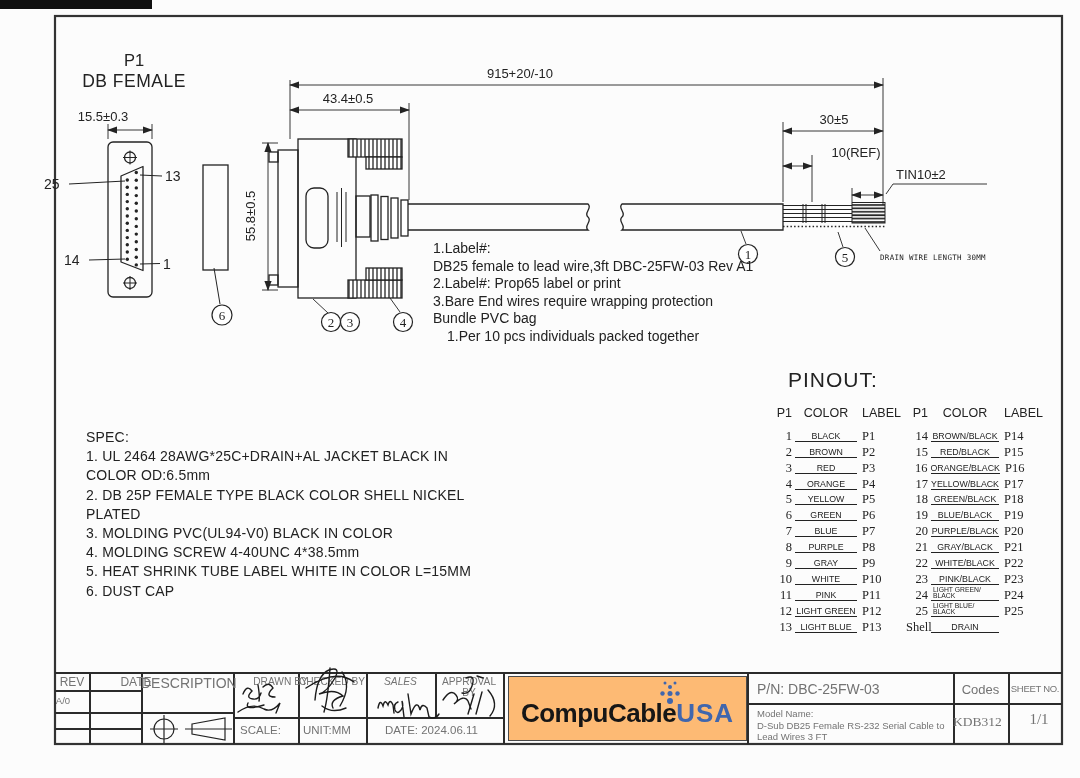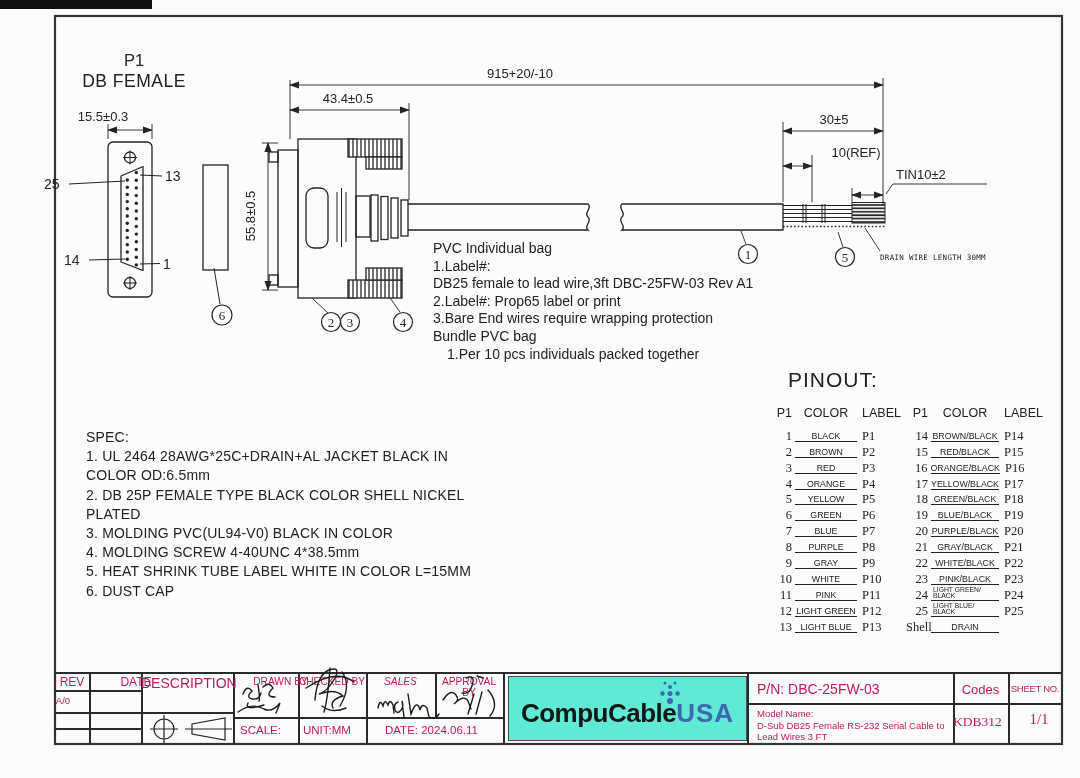--- a/index.html
+++ b/index.html
@@ -6,21 +6,21 @@
     font-family:"Liberation Sans",sans-serif;color:#222;}
   #sheet{position:absolute;left:0;top:0;width:1080px;height:778px;background:#fcfcfc;}
   .abs{position:absolute;}
   svg text{fill:#232323;}
   .t13{font:13px "Liberation Sans",sans-serif;}
   .t14{font:14px "Liberation Sans",sans-serif;}
   .tnum{font:13px "Liberation Serif",serif;}
   .tmono{font:7.5px "DejaVu Sans Mono",monospace;letter-spacing:0.3px;}
   .hl{position:absolute;height:1.5px;background:#2b2b2b;}
   .vl{position:absolute;width:1.5px;background:#2b2b2b;}
-  .tb-text{position:absolute;color:#be185d;}
+  .tb-text{position:absolute;color:#737373;}
   .center{text-align:center;}
   
   #conn-heading{left:64px;top:50px;width:140px;text-align:center;line-height:21px;}
   #conn-heading .l1{font-size:16.5px;}
   #conn-heading .l2{font-size:17.5px;letter-spacing:0.5px;}
   
   #notes{left:433px;top:240px;width:345px;font-size:14px;line-height:17.6px;}
   #notes .nline:last-child{padding-left:14px;}
   
   #spec{left:86px;top:428px;width:410px;font-size:14px;line-height:19.2px;letter-spacing:0.2px;}
@@ -33,21 +33,21 @@
   .ph-pin{width:22px;text-align:right;}
   .ph-color{flex:1;text-align:center;}
   .ph-label{width:44px;padding-left:2px;}
   .pin-row{display:flex;align-items:flex-end;height:15.9px;}
   .pin-num{width:22px;text-align:right;font:12.5px "Liberation Serif",serif;padding-right:2px;white-space:nowrap;}
   .pin-color{flex:1;border-bottom:1.2px solid #232323;text-align:center;
     font-size:8.8px;line-height:10px;margin:0 3px 2px 1px;white-space:nowrap;}
   .pin-color.two-line{font-size:6.8px;line-height:6.6px;text-align:left;padding-left:2px;}
   .pin-label{width:44px;font:12.5px "Liberation Serif",serif;padding-left:2px;}
   
-  .logo-box{left:508px;top:676px;width:237px;height:63px;background:#5eead4;border:1.5px solid #4a4a4a;
+  .logo-box{left:508px;top:676px;width:237px;height:63px;background:#fdba74;border:1.5px solid #4a4a4a;
     display:flex;align-items:center;justify-content:center;}
   .logo-wrap{position:relative;padding-top:10px;}
   .logo-black{font-weight:bold;font-size:26px;letter-spacing:-0.5px;color:#161616;}
   .logo-blue{font-weight:bold;font-size:26px;letter-spacing:1px;}
   .logo-dots{position:absolute;right:46px;top:-8px;}
   .accent{color:#4066ad;}
 </style>
 </head>
 <body>
 
@@ -212,21 +212,20 @@
       <path d="M185,729 H232"></path>
     </g>
   </svg>
 
   <div class="abs" id="conn-heading">
     <div class="l1">P1</div>
     <div class="l2">DB FEMALE</div>
   </div>
 
   <div class="abs" id="notes">
-      <div class="nline">PVC Individual bag</div>
       <div class="nline">1.Label#:</div>
       <div class="nline">DB25 female to lead wire,3ft DBC-25FW-03 Rev A1</div>
       <div class="nline">2.Label#: Prop65 label or print</div>
       <div class="nline">3.Bare End wires require wrapping protection</div>
       <div class="nline">Bundle PVC bag</div>
       <div class="nline">1.Per 10 pcs individuals packed together</div>
     </div>
 
   <div class="abs" id="spec">
       <div class="sline">SPEC:</div>

